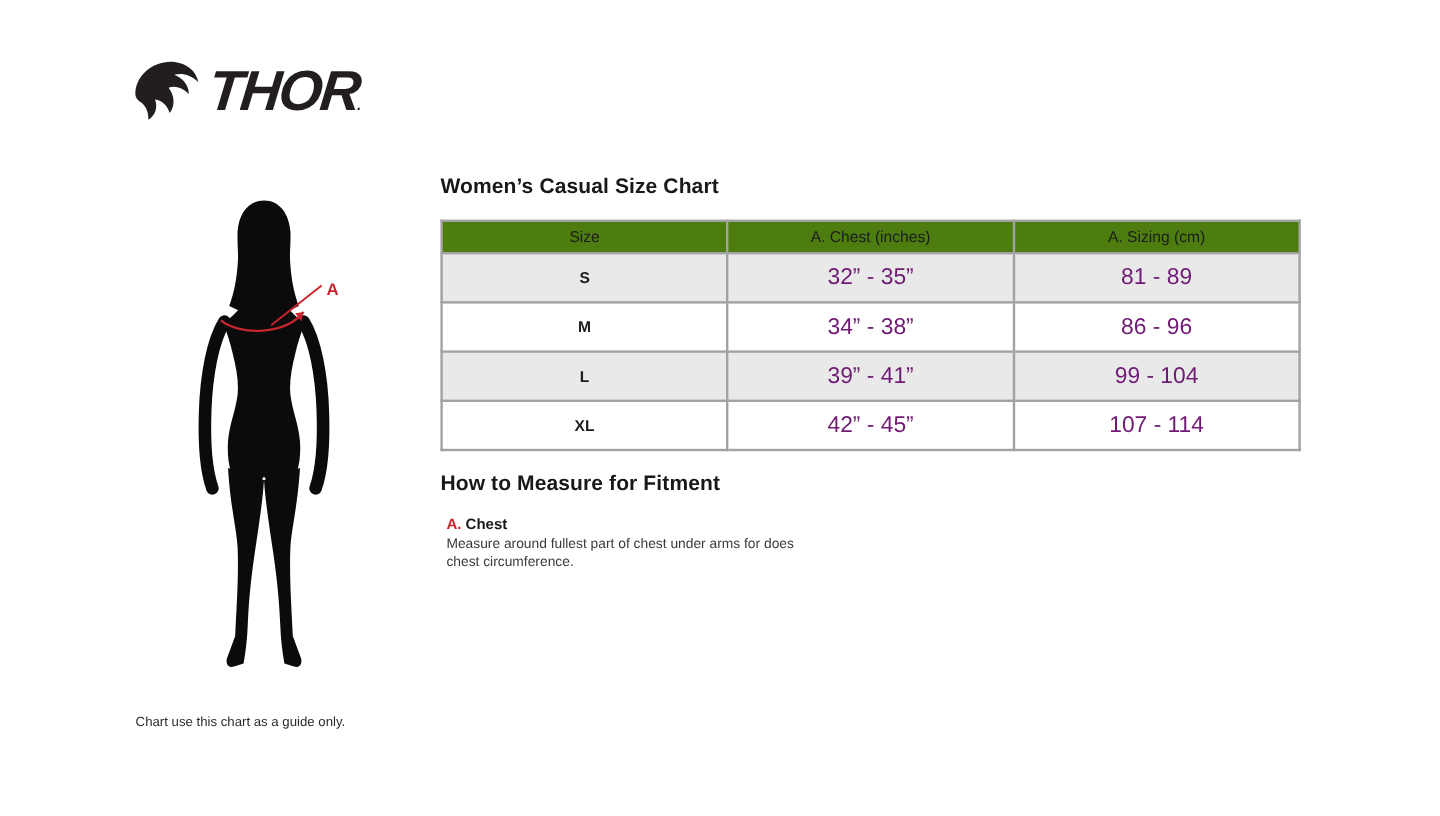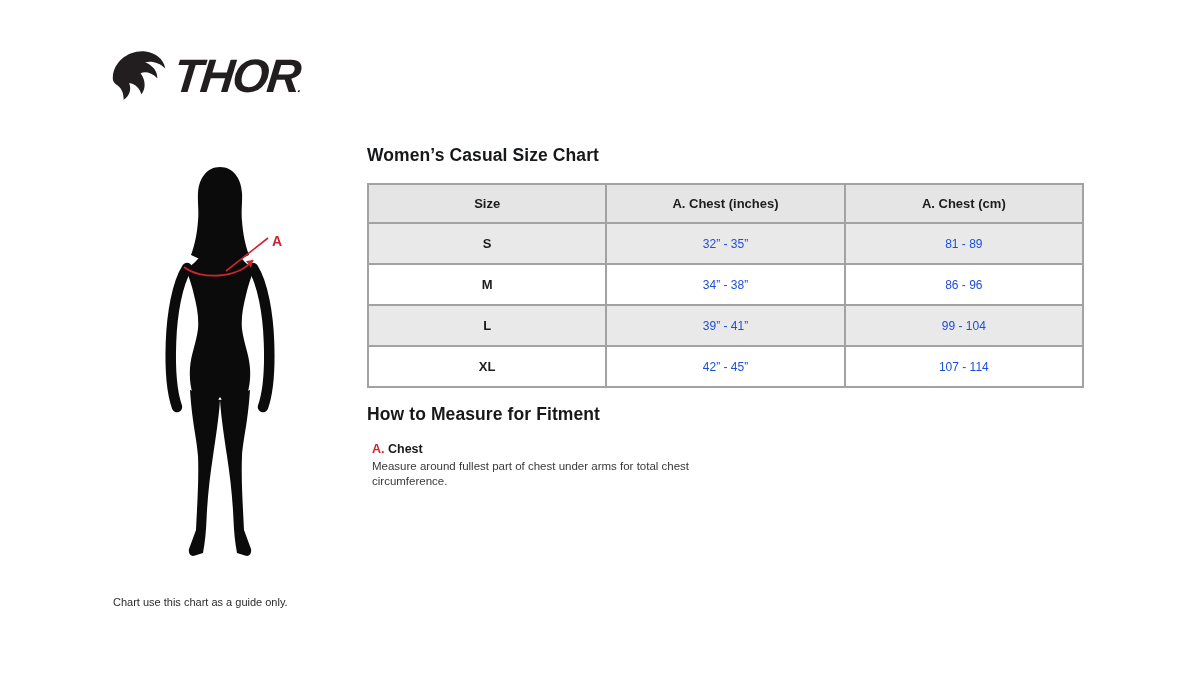--- a/index.html
+++ b/index.html
@@ -42,27 +42,27 @@
 
   table.size-table {
     width: 717px; border-collapse: collapse;
     table-layout: fixed;
   }
   table.size-table th, table.size-table td {
     border: 2px solid #a2a2a2;
     text-align: center; vertical-align: middle;
   }
   table.size-table th {
-    height: 39px; background: #e5e5e5;
-    font-size: 13px; font-weight: bold; color: #1c1c1e;
+    height: 27px; background: #4d7c0f;
+    font-size: 13px; font-weight: normal; color: #1c1c1e;
   }
   table.size-table td { height: 41px; background: #ffffff; }
   table.size-table tr.alt td { background: #e9e9e9; }
   td.size-cell { font-size: 13px; font-weight: bold; color: #1c1c1e; }
-  td.val-cell { font-size: 12px; font-weight: normal; color: #1d4ed8; }
+  td.val-cell { font-size: 19px; font-weight: normal; color: #701a75; }
 
   .measure-title { margin-top: 16px; }
   .measure-item { margin-top: 17px; padding-left: 5px; }
   .measure-head { font-size: 12.5px; font-weight: bold; color: #17181a; }
   .measure-head .letter { color: #c9252c; }
   .measure-desc {
     margin-top: 3px;
     font-size: 11.5px; line-height: 15px; color: #3a3a3a;
     width: 320px;
   }
@@ -142,21 +142,21 @@
 </div>
 
 <div class="main">
   <div class="section-title title-gap">Women’s Casual Size Chart</div>
 
   <table class="size-table">
     <thead>
       <tr>
         <th>Size</th>
         <th>A. Chest (inches)</th>
-        <th>A. Chest (cm)</th>
+        <th>A. Sizing (cm)</th>
       </tr>
     </thead>
     <tbody>
       <tr class="alt">
         <td class="size-cell">S</td>
         <td class="val-cell">32” - 35”</td>
         <td class="val-cell">81 - 89</td>
       </tr>
       <tr>
         <td class="size-cell">M</td>
@@ -176,19 +176,19 @@
     </tbody>
   </table>
 
   <div class="section-title measure-title">How to Measure for Fitment</div>
 
   <div class="measure-item">
     <div class="measure-head">
       <span class="letter">A.</span>
       <span>Chest</span>
     </div>
-    <div class="measure-desc">Measure around fullest part of chest under arms for total chest circumference.</div>
+    <div class="measure-desc">Measure around fullest part of chest under arms for does chest circumference.</div>
   </div>
 </div>
 
 <div class="disclaimer">
   <div>Chart use this chart as a guide only.</div>
 </div>
 
 </body></html>

